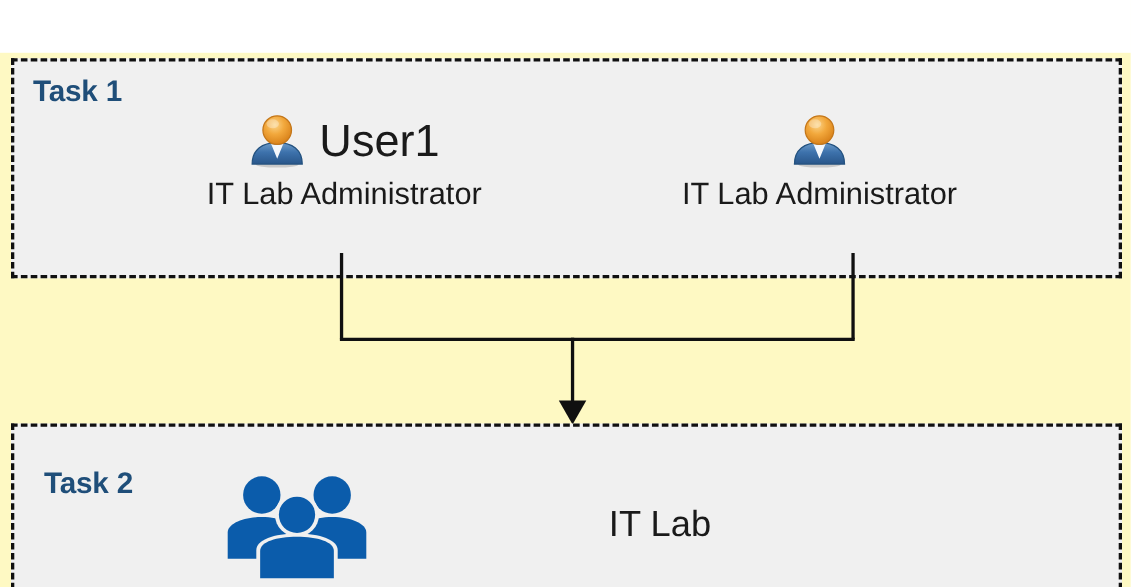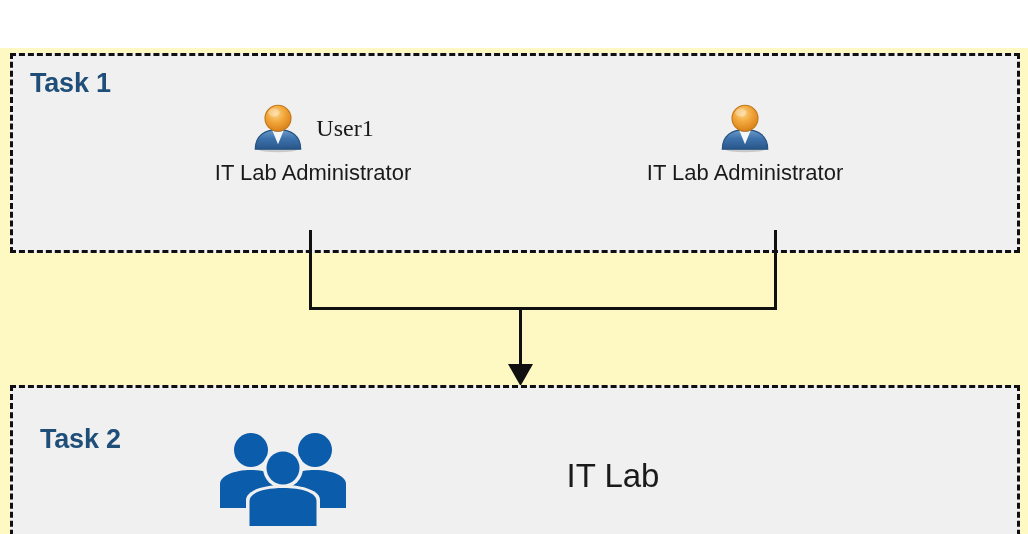--- a/index.html
+++ b/index.html
@@ -54,38 +54,37 @@
   #person-guest { left: 535px; top: 52px; width: 420px; }
 
   .person-head-row {
     display: flex;
     align-items: center;
     justify-content: center;
     gap: 12px;
     height: 56px;
   }
   .person-name {
-    font-size: 24px;
+    font-size: 41px;
     color: #1A1A1A;
     line-height: 1;
-    font-family: Liberation Serif, serif;
   }
   .person-role {
-    font-size: 22px;
+    font-size: 28px;
     color: #1A1A1A;
     line-height: 1;
     margin-top: 6px;
   }
 
   .user-icon { width: 52px; height: 52px; display: block; flex: none; }
 
   
   #group-row {
     position: absolute;
-    left: 218px;
+    left: 205px;
     top: 378px;
     width: 560px;
     display: flex;
     align-items: center;
     gap: 100px;
   }
   .group-icon { width: 130px; height: 100px; flex: none; display: block; }
   #group-name {
     font-size: 33px;
     color: #1A1A1A;

